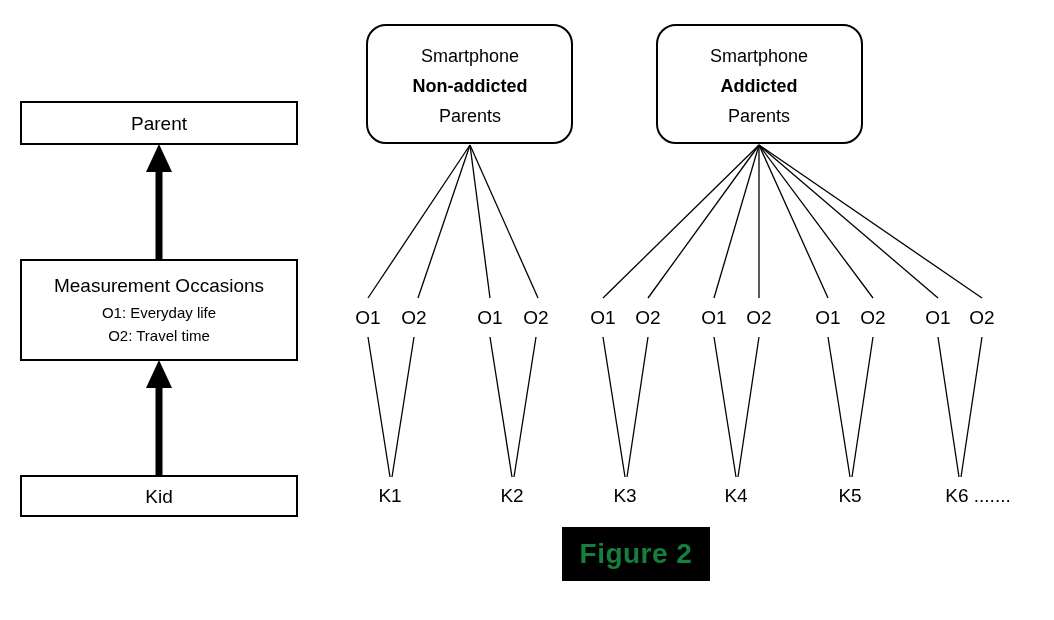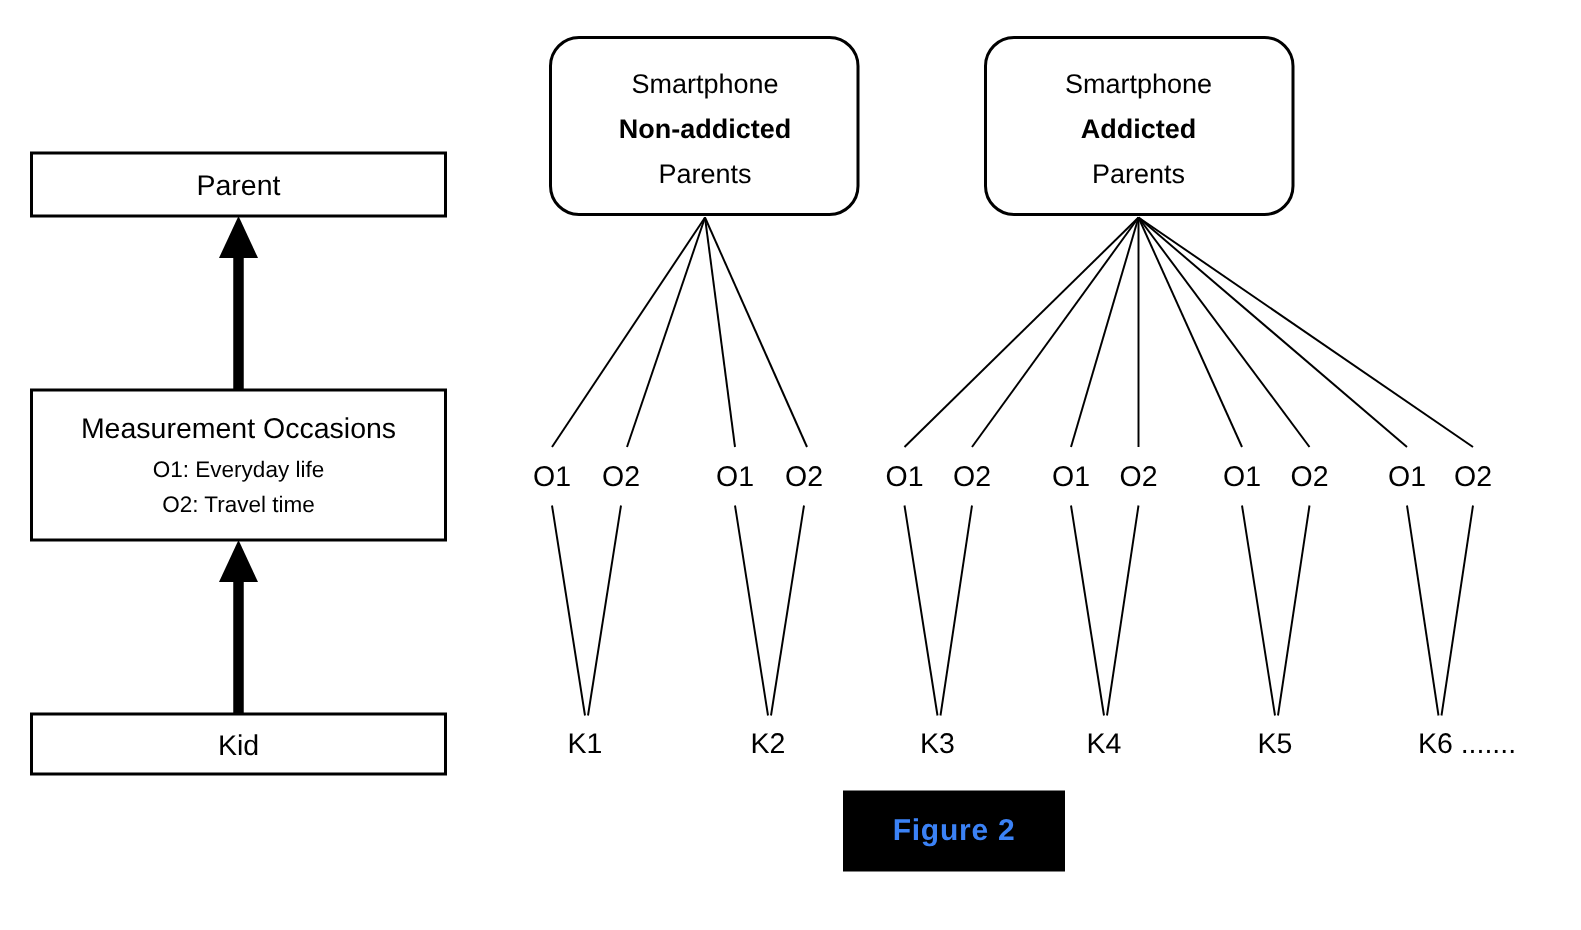--- a/index.html
+++ b/index.html
@@ -75,23 +75,23 @@
     font-size: 19px;
   }
   .k-label {
     font-size: 19px;
   }
   .figure-caption-box {
     position: absolute;
     background: #000000;
   }
   .figure-caption-text {
-    color: #3b82f6;
+    color: #15803d;
     font-family: "Liberation Sans", sans-serif;
-    font-size: 20px;
+    font-size: 28px;
     font-weight: bold;
     text-align: center;
     line-height: 54px;
     letter-spacing: 0.5px;
   }
 </style>
 </head>
 <body>
 
 <div id="canvas">

